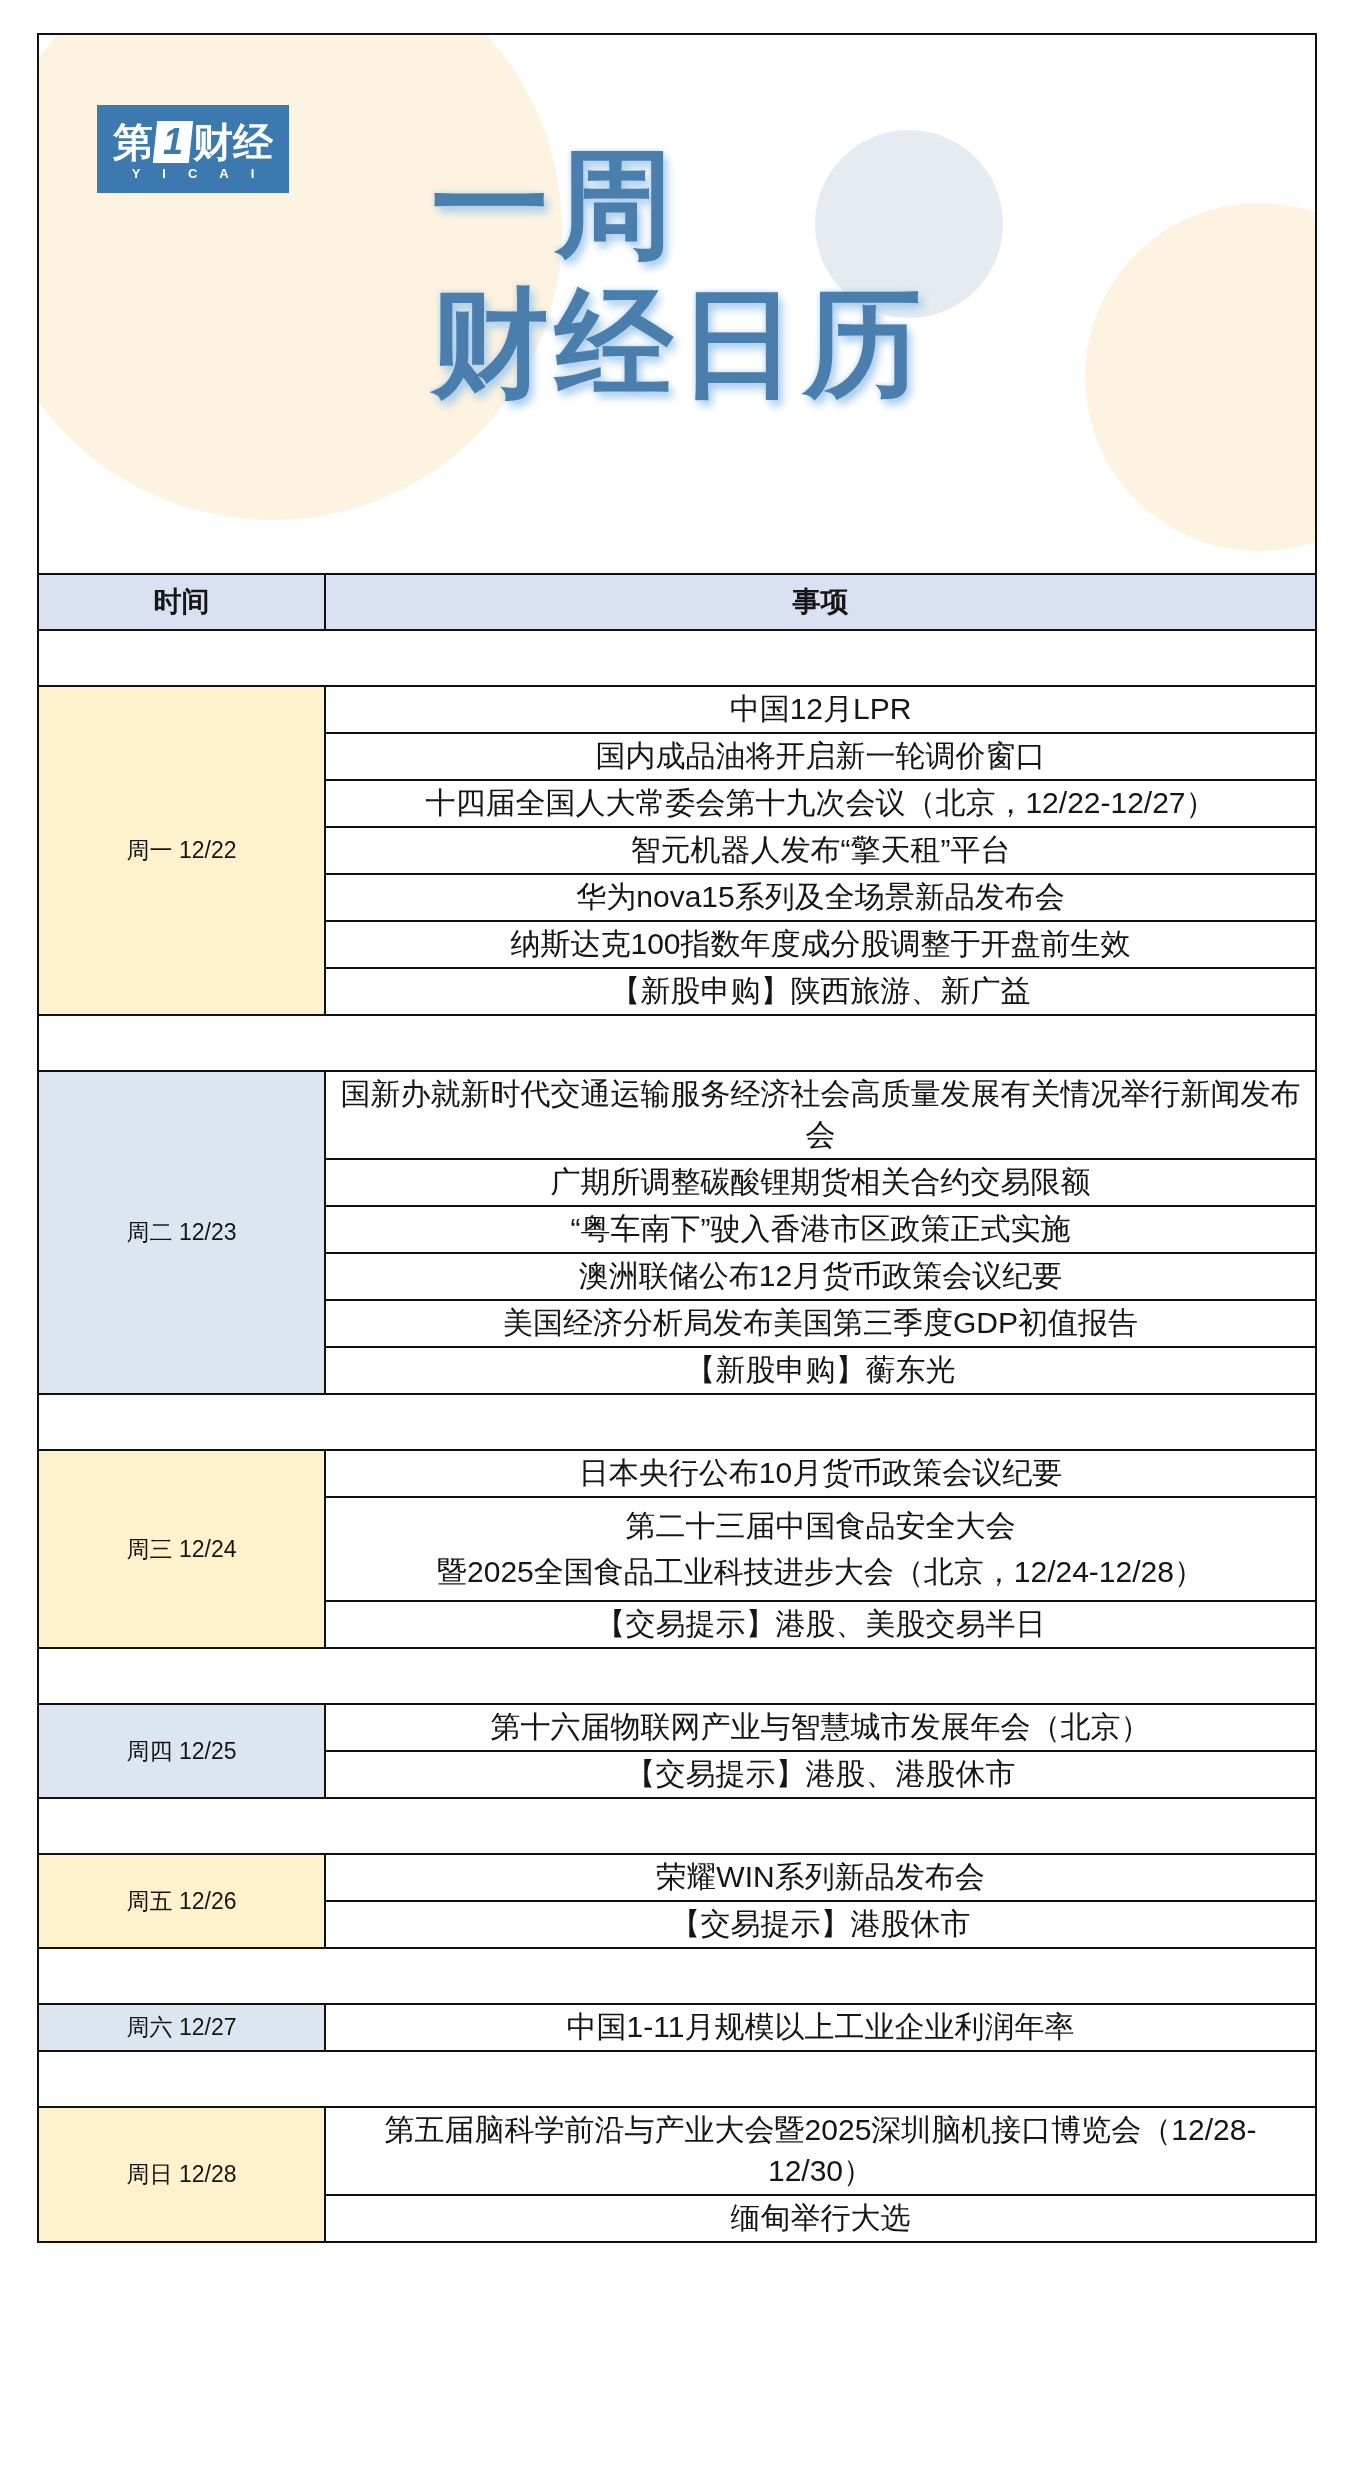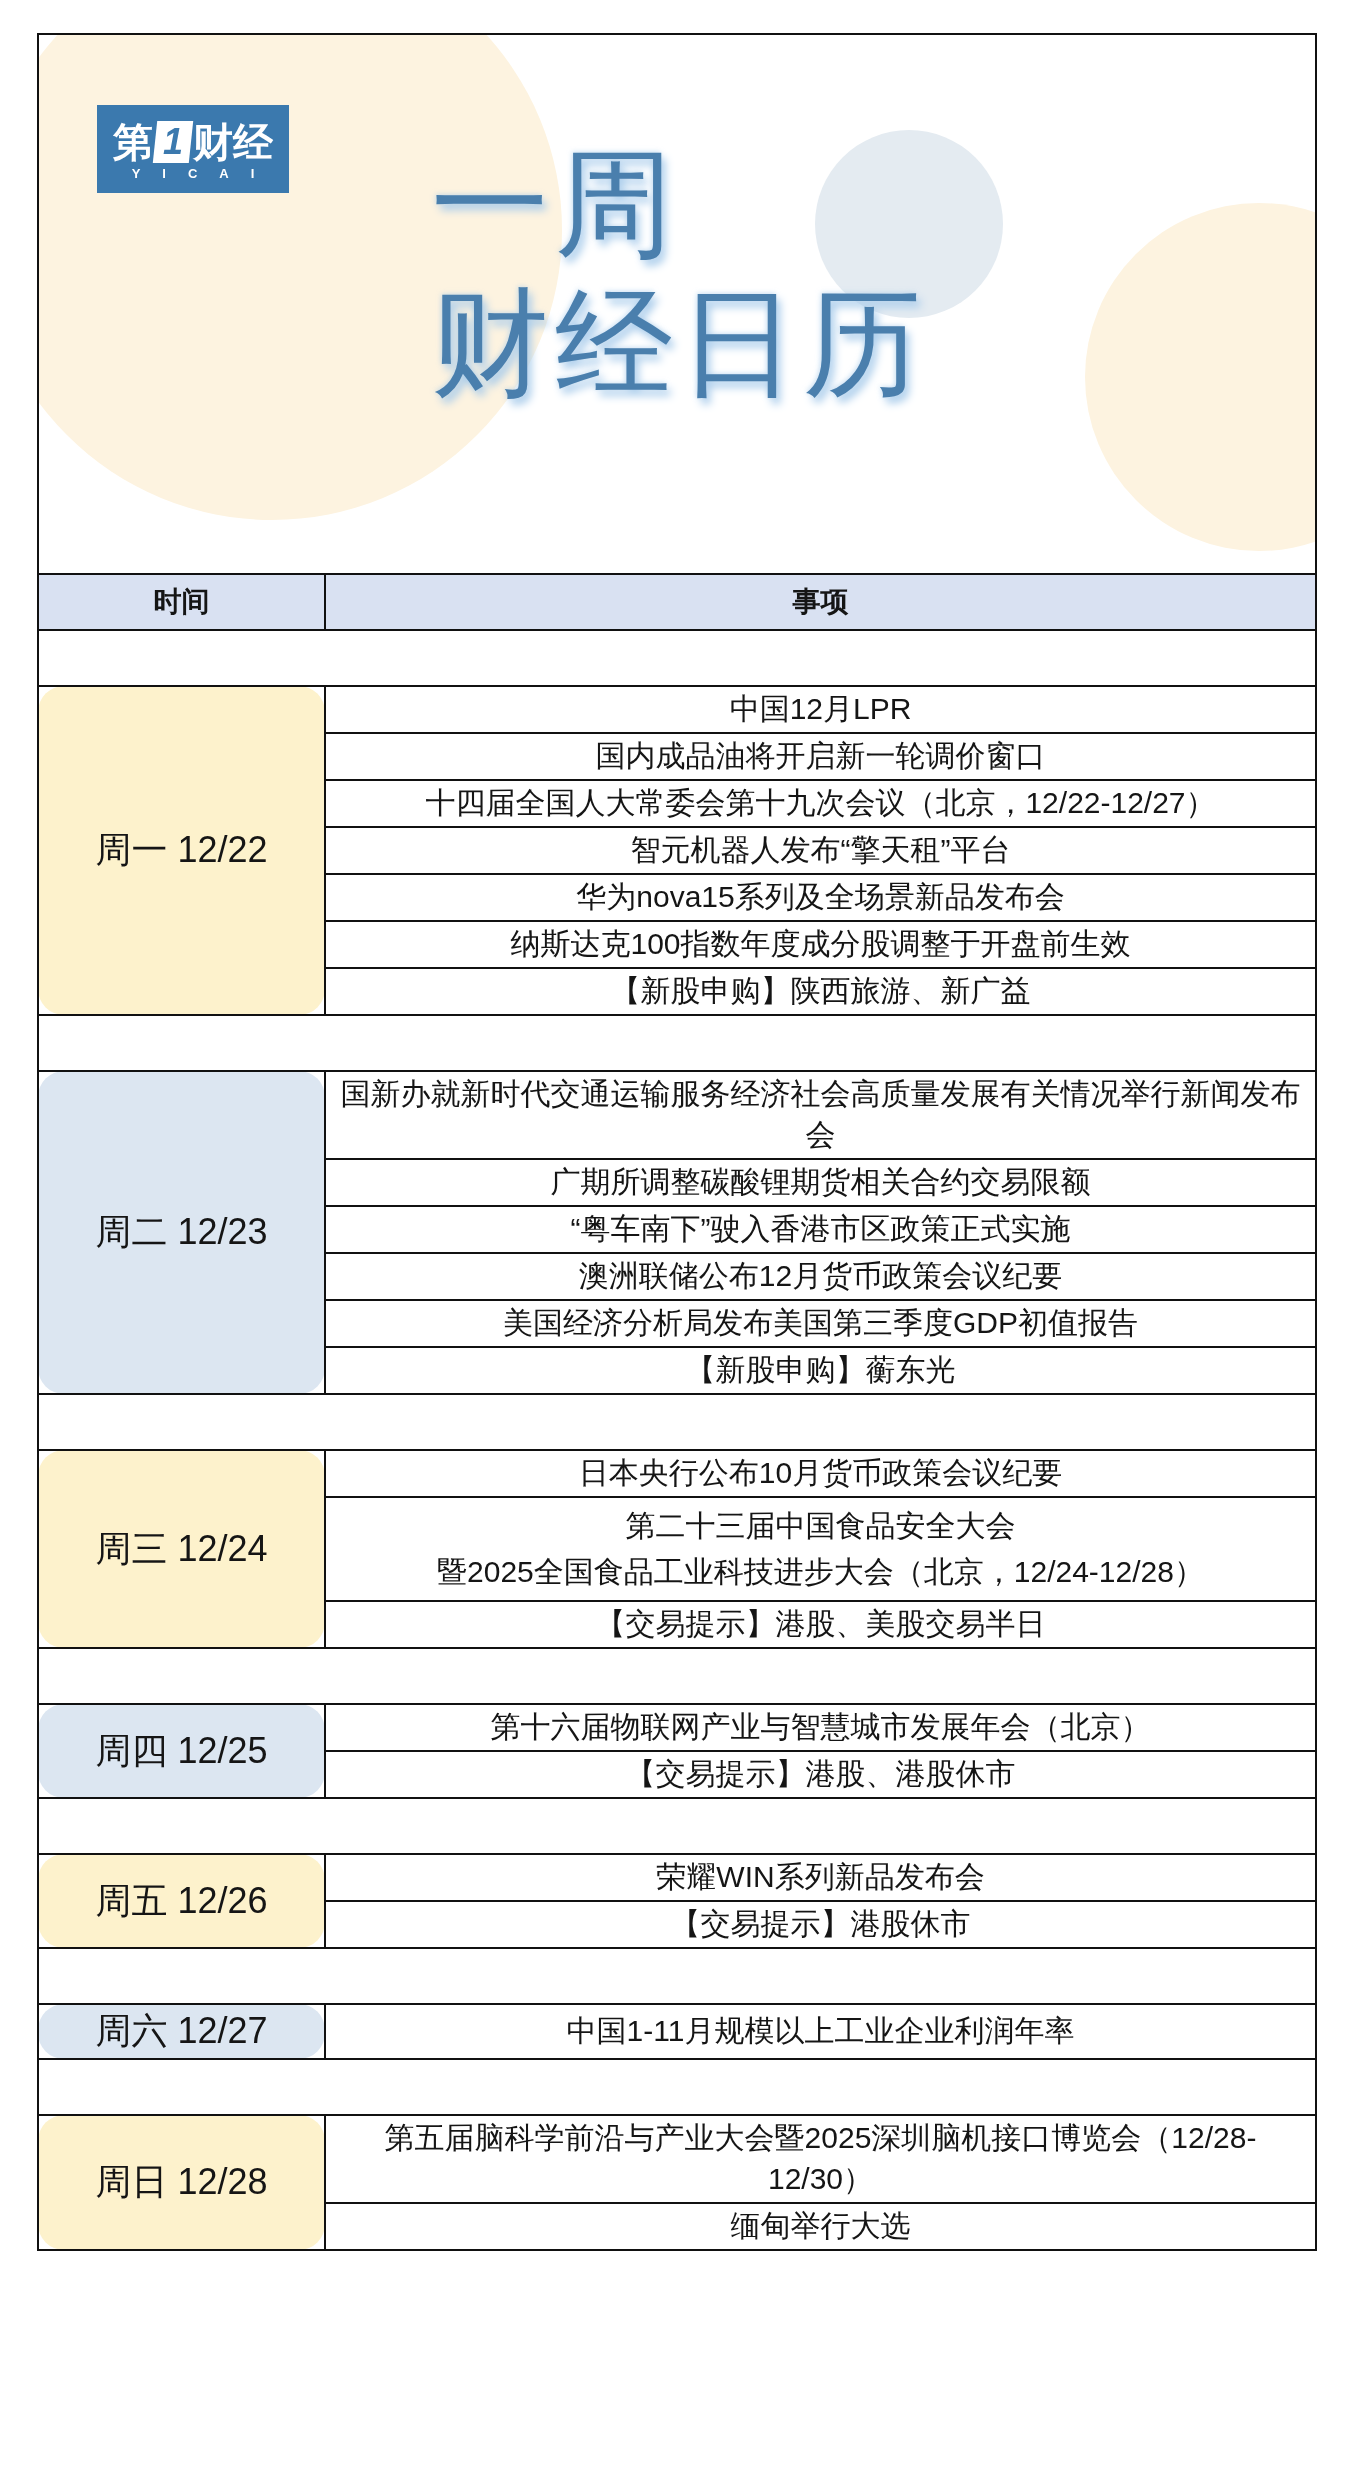--- a/index.html
+++ b/index.html
@@ -47,38 +47,38 @@
     width:36px; height:42px; background:#ffffff; color:var(--logo-blue);
     font-style:italic; font-weight:900; font-size:36px; transform:skewX(-6deg);
   }
   .one-box .one{transform:skewX(6deg);}
   .logo-en{
     font-size:13px; font-weight:700; letter-spacing:22px;
     margin-top:4px; margin-right:-22px; line-height:1;
   }
   .title{
     position:absolute; left:392px; top:100px;
-    font-size:118px; font-weight:400; color:var(--title-blue);
+    font-size:118px; font-weight:700; color:var(--title-blue);
     line-height:1.18; letter-spacing:6px;
     text-shadow:4px 6px 9px var(--glow), -1px -1px 5px rgba(169,204,235,0.55);
   }
   
   .cal{
     width:calc(100% + 4px); margin-left:-2px; margin-bottom:-2px;
     border-collapse:collapse; table-layout:fixed;
   }
   .cal th,.cal td{
     border:2px solid var(--border); text-align:center; vertical-align:middle;
     font-size:30px; white-space:pre-line; padding:2px 8px;
   }
   .cal th{background:var(--header-cell); font-weight:700; font-size:28px; height:56px;}
   .cal th.time-col{width:287px;}
   .cal td{height:40px;}
   .cal td.tall{height:104px; line-height:1.55;}
-  .cal td.time-cell{font-size:36px;border-radius:26px;}
+  .cal td.time-cell{font-size:23px;}
   .cal td.tone-yellow{background:var(--day-yellow);}
   .cal td.tone-blue{background:var(--day-blue);}
   .cal tr.spacer td{height:56px; background:#ffffff;}
 </style>
 </head>
 <body>
 
 <div class="card">
 
   <div class="banner">

